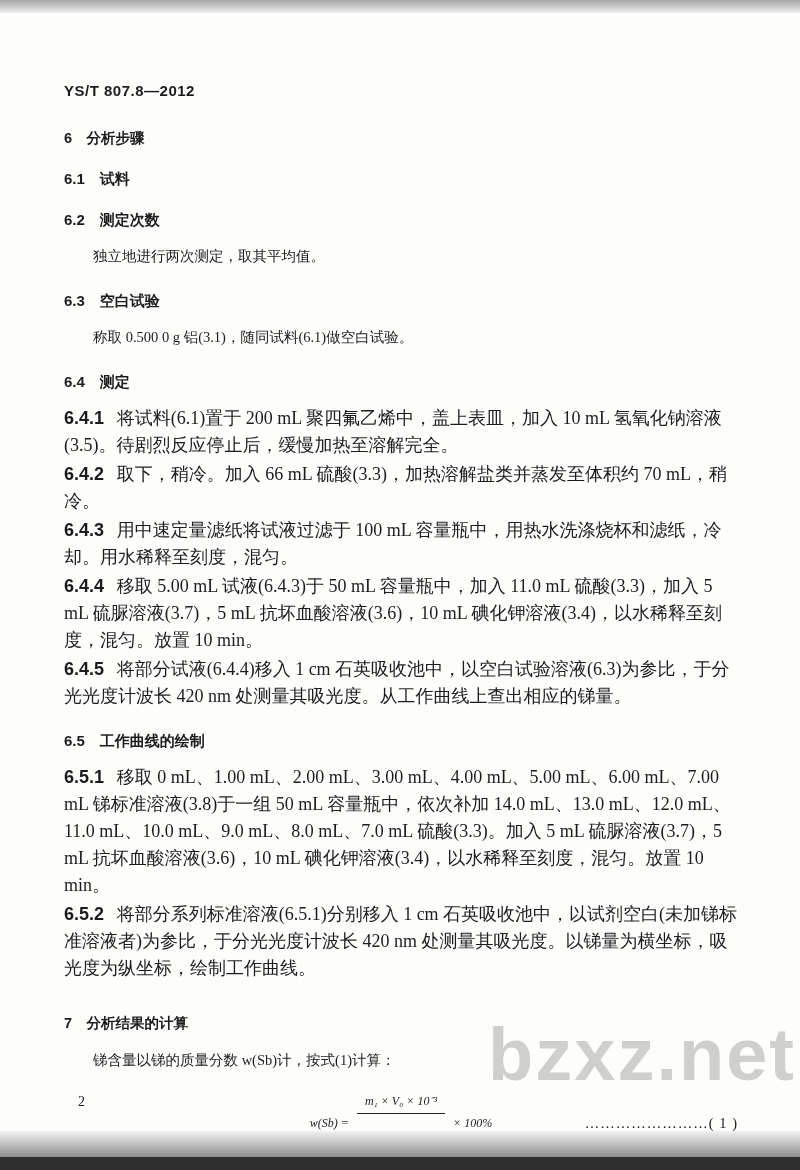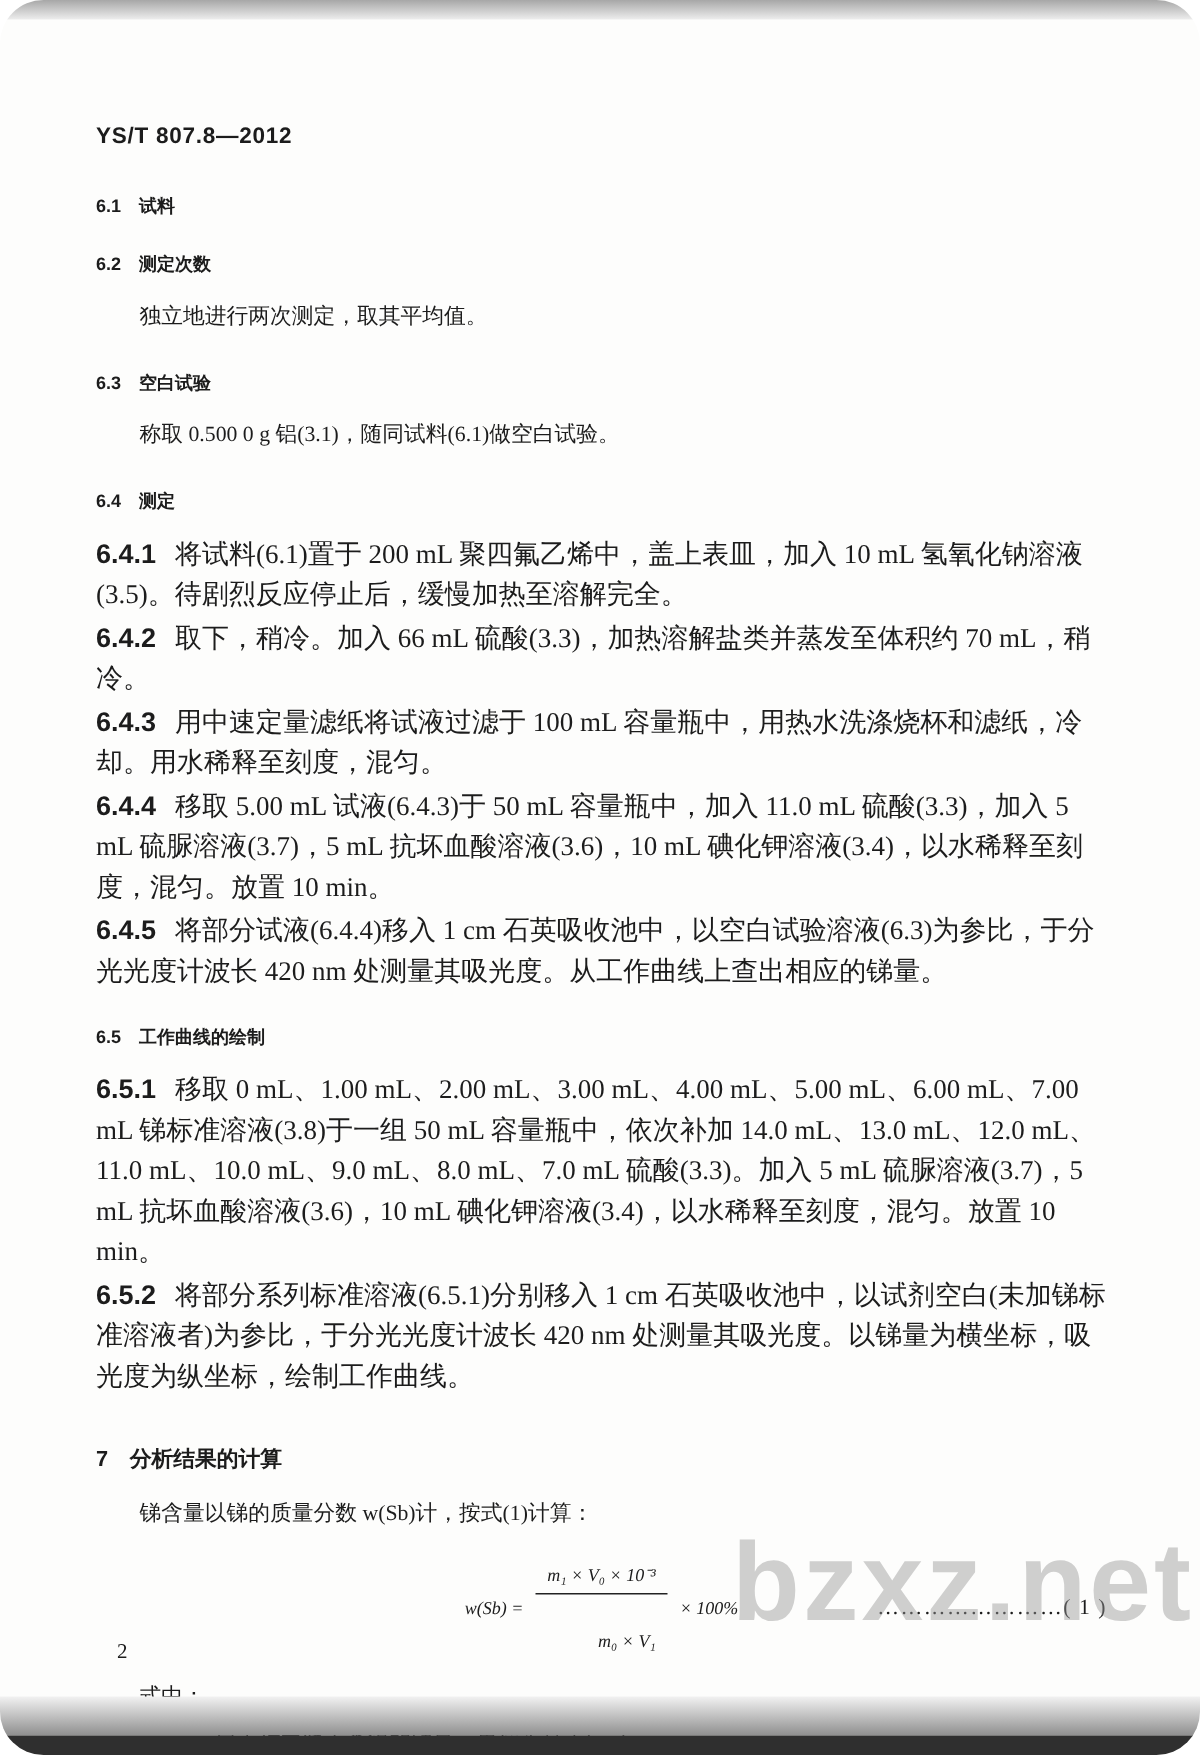--- a/index.html
+++ b/index.html
@@ -4,21 +4,20 @@
 <style>
   html,body { margin:0; padding:0; background:#ffffff; }
   .page {
     position:relative;
     width:800px; height:1170px;
     margin:0 auto;
     background:#fdfdfc;
     font-family:"Liberation Serif", serif;
     color:#1c1c1c;
     overflow:hidden;
-    border-radius:29px;
   }
   
   .scan-top {
     position:absolute; top:0; left:0; right:0; height:13px;
     background:linear-gradient(#a7a7a7, #ededed);
   }
   .scan-bottom {
     position:absolute; bottom:13px; left:0; right:0; height:26px;
     background:linear-gradient(#f2f2f2, #8f8f8f);
   }
@@ -34,21 +33,21 @@
     font-weight:bold; font-size:15px; letter-spacing:0.5px;
     margin:0 0 30px 0;
   }
   h2.sec {
     font-family:"Liberation Sans", sans-serif;
     font-weight:bold; font-size:14.5px;
     margin:24px 0 14px 0;
   }
   h3.sub {
     font-family:"Liberation Sans", sans-serif;
-    font-weight:bold; font-size:12px;
+    font-weight:bold; font-size:15px;
     margin:22px 0 13px 0;
   }
   p.body {
     font-size:14.5px; line-height:27px;
     margin:0 0 6px 0; text-indent:2em;
   }
   p.clause {
     font-size:18px; line-height:27px;
     margin:0 0 2px 0; text-indent:0;
   }
@@ -97,20 +96,21 @@
 </style>
 </head>
 <body>
 
 <div class="page">
   <div class="scan-top"></div>
 
   <div class="content">
     <p class="doc-code">YS/T 807.8—2012</p>
 
+    <h2 class="sec">6　分析步骤</h2>
 
     <h3 class="sub">6.1　试料</h3>
 
     <h3 class="sub">6.2　测定次数</h3>
     <p class="body">独立地进行两次测定，取其平均值。</p>
 
     <h3 class="sub">6.3　空白试验</h3>
     <p class="body">称取 0.500 0 g 铝(3.1)，随同试料(6.1)做空白试验。</p>
 
     <h3 class="sub">6.4　测定</h3>

